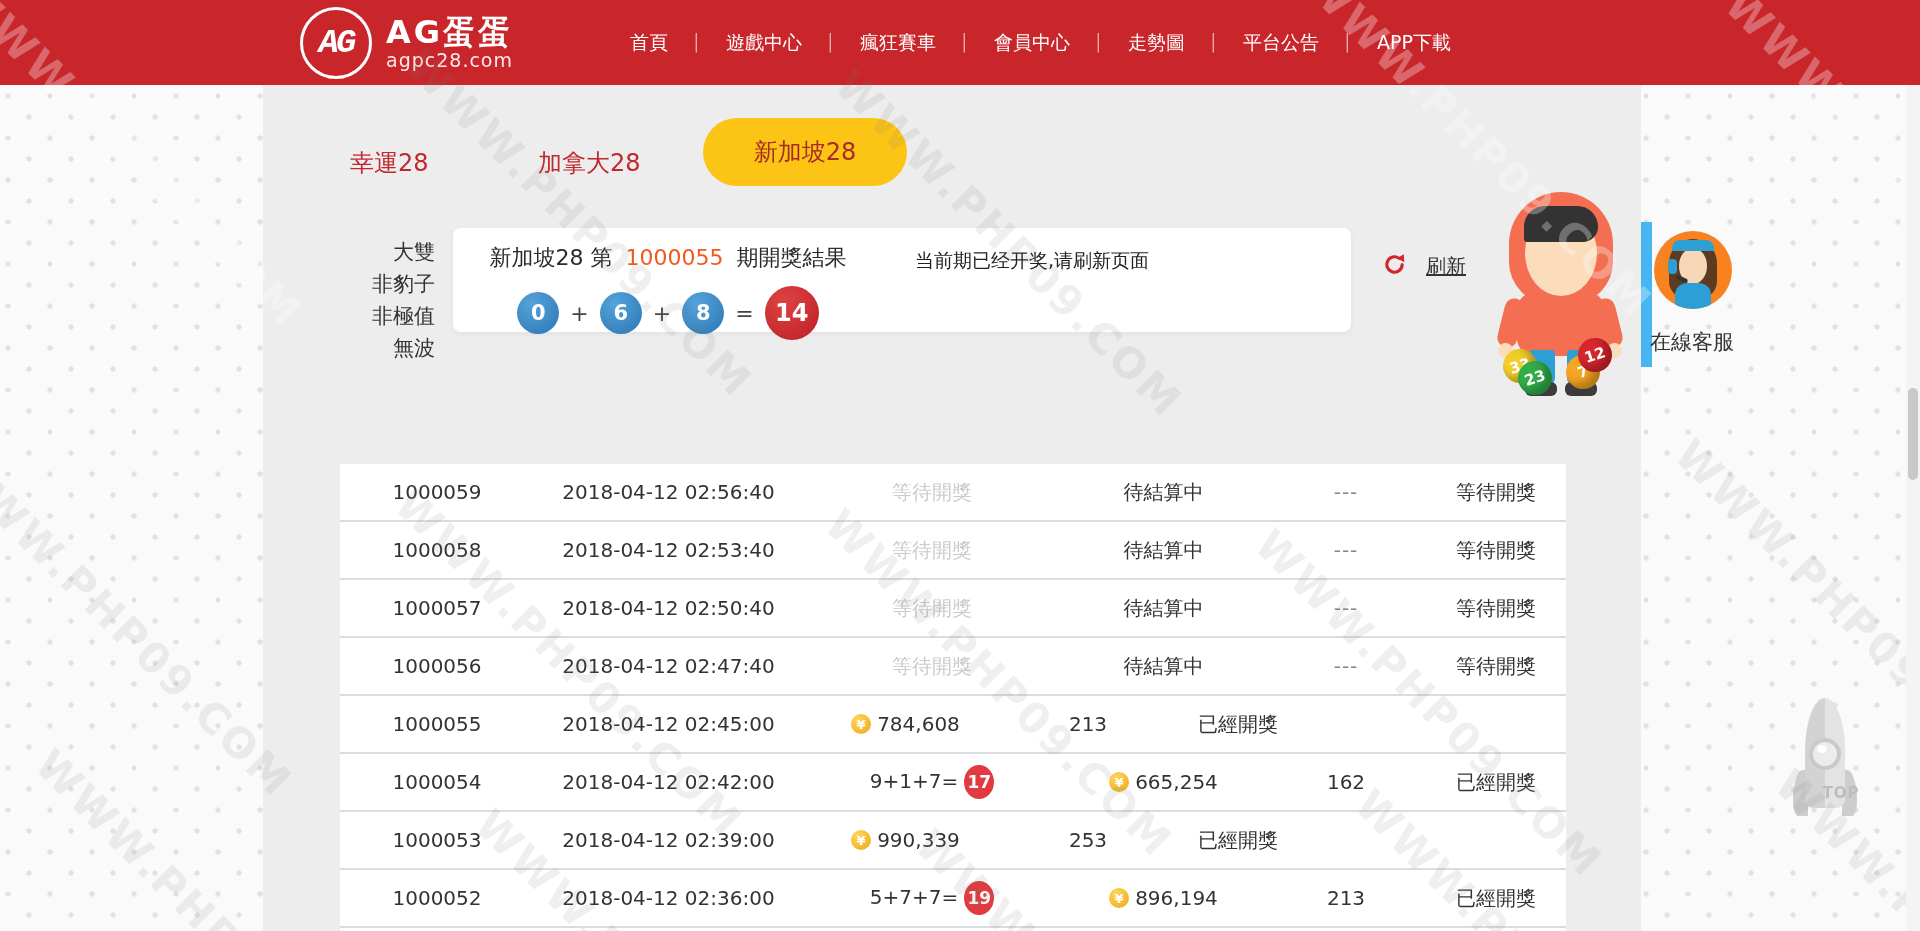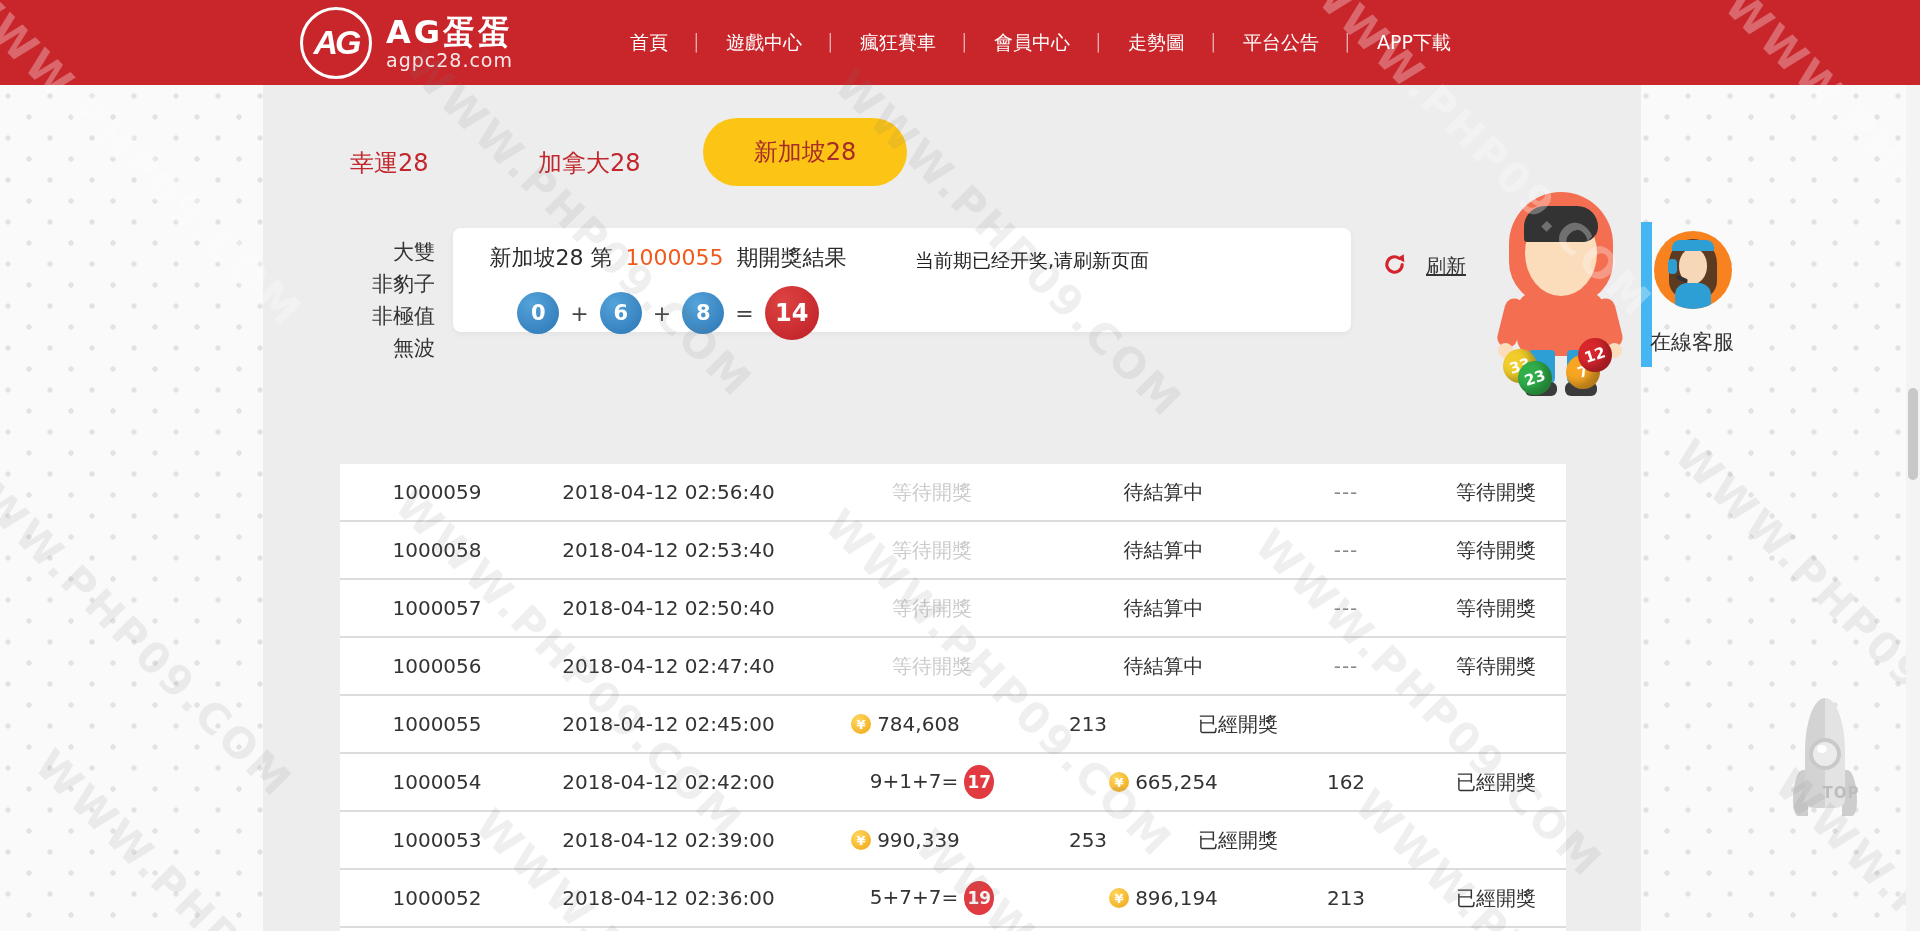--- a/index.html
+++ b/index.html
@@ -19,21 +19,21 @@
   .wm-layer { position:absolute; inset:0; z-index:60; pointer-events:none; overflow:hidden; }
   .wm { position:absolute; font-size:42px; font-weight:bold; letter-spacing:3px; white-space:nowrap;
         color:rgba(125,125,125,.12); transform:rotate(45deg); transform-origin:left top; }
   .wm.light { color:rgba(255,255,255,.30); }
 
   
   .header { position:relative; z-index:5; height:85px; background:#c9262c; display:flex; align-items:center; }
   .logo { display:flex; align-items:center; margin-left:300px; cursor:pointer; }
   .logo-circle { width:72px; height:72px; border:3px solid #fff; border-radius:50%; flex:none;
                  display:flex; align-items:center; justify-content:center; color:#fff;
-                 font-family:Liberation Sans, sans-serif; font-style:italic; font-weight:bold;
+                 font-family:Liberation Mono, monospace; font-style:italic; font-weight:bold;
                  font-size:34px; letter-spacing:-3px; }
   .logo-text { margin-left:14px; color:#fff; }
   .logo-title { font-size:32px; font-weight:bold; letter-spacing:3px; line-height:34px; }
   .logo-domain { font-size:19px; opacity:.9; letter-spacing:1px; }
   .nav { display:flex; align-items:center; margin-left:88px; }
   .nav-item { position:relative; color:#fff; font-size:19px; padding:0 29px; cursor:pointer; }
   .nav-item + .nav-item::before { content:"|"; position:absolute; left:-4px; top:0; color:rgba(255,255,255,.85); font-weight:200; }
 
   
   .main { position:absolute; left:263px; top:85px; width:1378px; height:846px; background:#ededed; z-index:1; }

